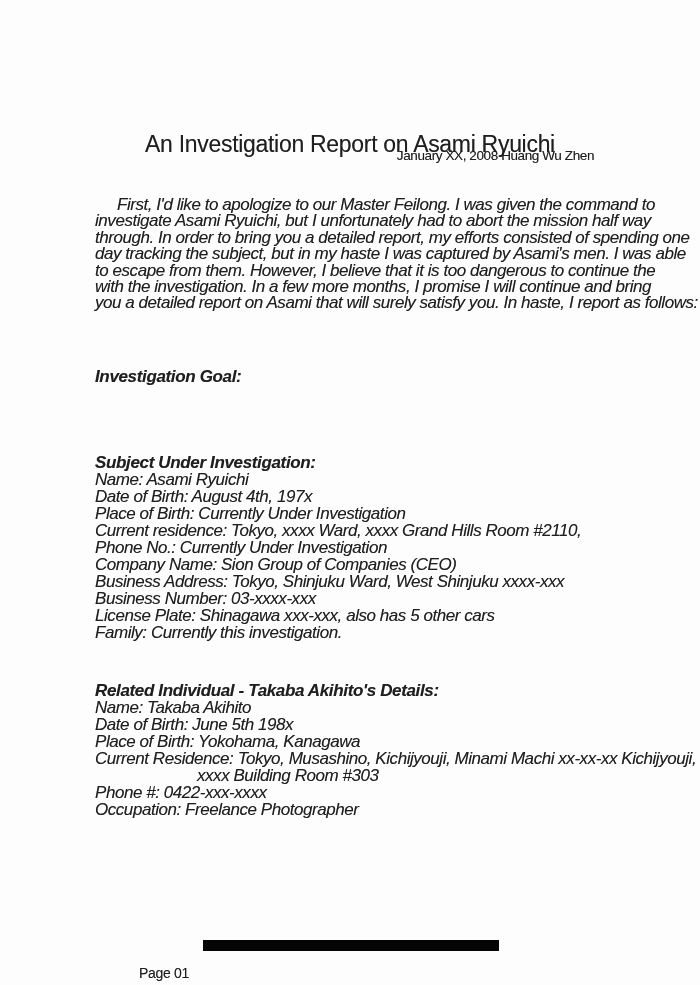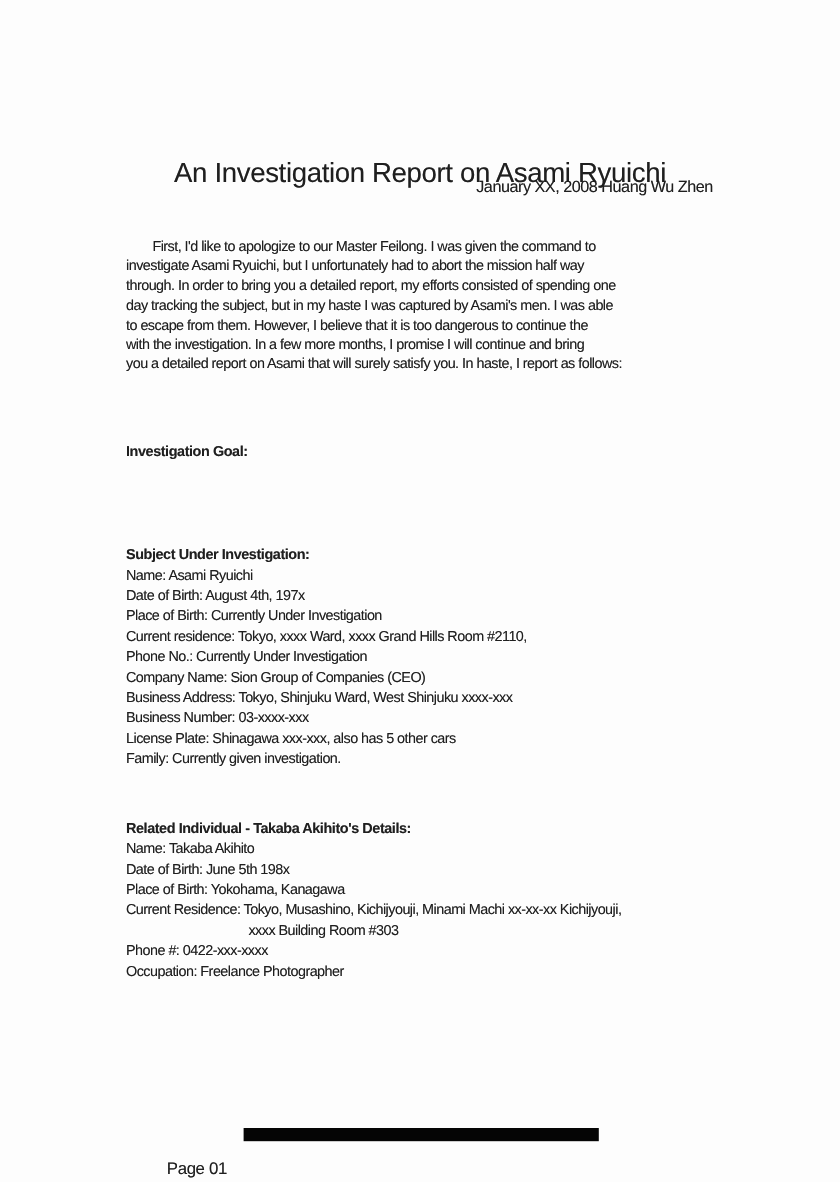--- a/index.html
+++ b/index.html
@@ -32,24 +32,25 @@
     position: absolute;
     top: 148px;
     right: 106px;
     font-size: 13.5px;
     letter-spacing: -0.4px;
     white-space: nowrap;
     text-align: center;
   }
   .block {
     position: absolute;
-    left: 105px;
-    font-size: 12px;
+    left: 95px;
+    font-size: 17px;
     letter-spacing: -0.45px;
     white-space: nowrap;
+    font-style: italic;
   }
   .intro { top: 197px; line-height: 16.4px; }
   .intro .line:first-child { text-indent: 22px; }
   .goal    { top: 368px; line-height: 17px; }
   .subject { top: 454px; line-height: 17px; }
   .related { top: 682px; line-height: 17px; }
   .heading { font-weight: 700; letter-spacing: -0.35px; }
   .indent  { margin-left: 102px; }
   .footer-label {
     position: absolute;
@@ -95,21 +96,21 @@
     <div>
         <div class="line">Name: Asami Ryuichi</div>
         <div class="line">Date of Birth: August 4th, 197x</div>
         <div class="line">Place of Birth: Currently Under Investigation</div>
         <div class="line">Current residence: Tokyo, xxxx Ward, xxxx Grand Hills Room #2110,</div>
         <div class="line">Phone No.: Currently Under Investigation</div>
         <div class="line">Company Name: Sion Group of Companies (CEO)</div>
         <div class="line">Business Address: Tokyo, Shinjuku Ward, West Shinjuku xxxx-xxx</div>
         <div class="line">Business Number: 03-xxxx-xxx</div>
         <div class="line">License Plate: Shinagawa xxx-xxx, also has 5 other cars</div>
-        <div class="line">Family: Currently given investigation.</div>
+        <div class="line">Family: Currently this investigation.</div>
       </div>
   </section>
 
   <section class="block related">
     <div class="heading">Related Individual - Takaba Akihito's Details:</div>
     <div>
         <div class="line">Name: Takaba Akihito</div>
         <div class="line">Date of Birth: June 5th 198x</div>
         <div class="line">Place of Birth: Yokohama, Kanagawa</div>
         <div class="line">Current Residence: Tokyo, Musashino, Kichijyouji, Minami Machi xx-xx-xx Kichijyouji,</div>

